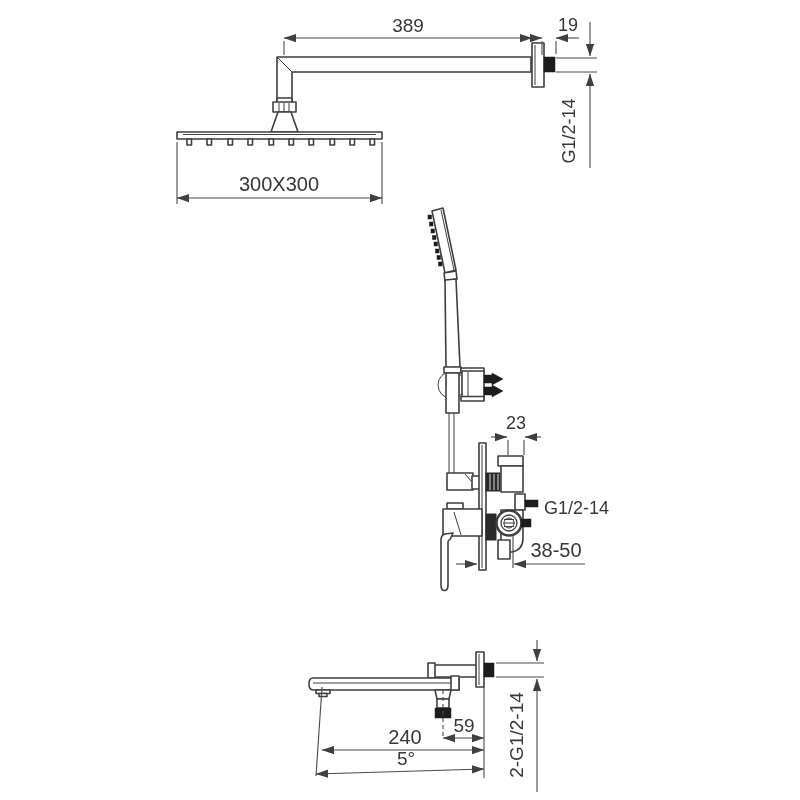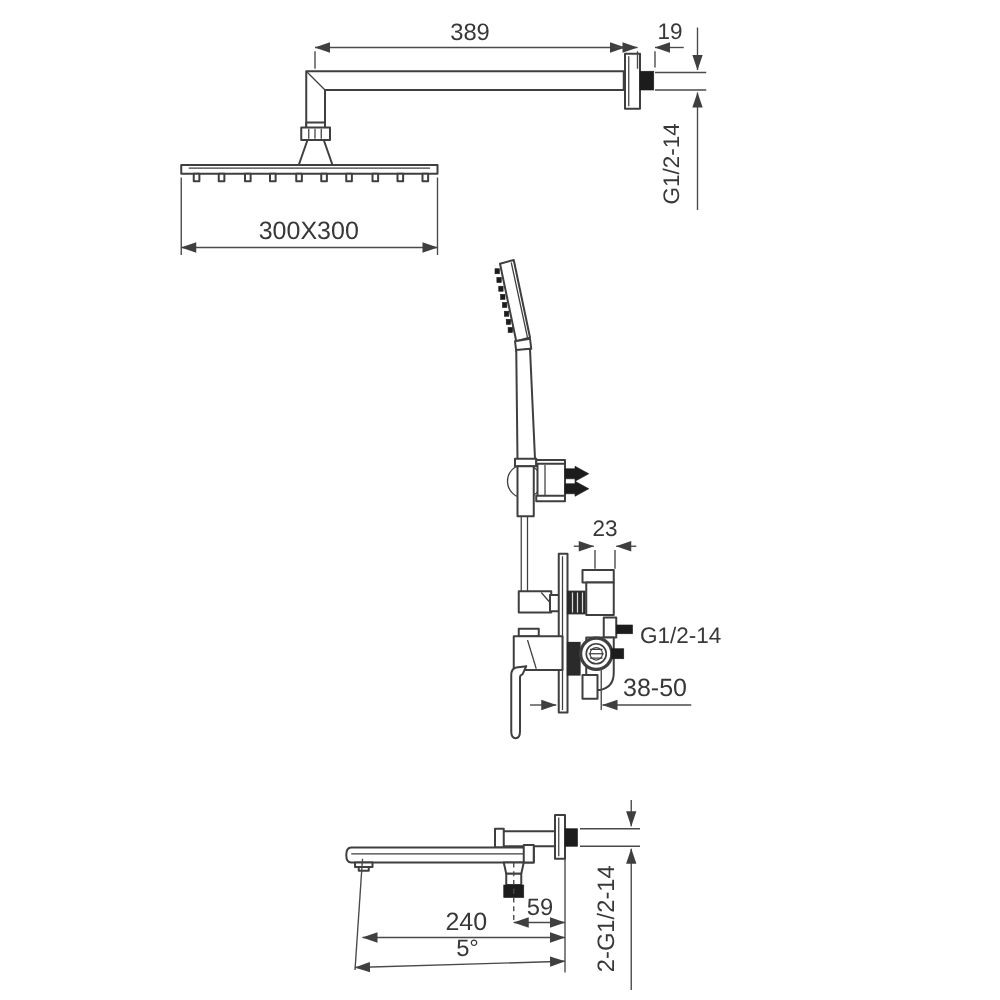--- a/index.html
+++ b/index.html
@@ -1,16 +1,16 @@
 <!DOCTYPE html>
 <html><head>
 <meta charset="utf-8">
 <style>
   html,body{margin:0;padding:0;background:#fff;}
-  .canvas{position:relative;width:712px;height:800px;background:#ffffff;overflow:hidden;}
+  .canvas{position:relative;width:712px;height:800px;background:#ffffff;overflow:hidden;padding-left:32px;}
   svg{display:block;}
   svg text{
     font-family:"Liberation Sans","DejaVu Sans",sans-serif;
     fill:#383838;
   }
   .outline{fill:#ffffff;stroke:#3f3f3f;stroke-width:1.6;stroke-linejoin:round;}
   .thin{fill:none;stroke:#3f3f3f;stroke-width:1;}
   .dim{fill:none;stroke:#4a4a4a;stroke-width:1.1;}
   .dark{fill:#1c1c1c;stroke:#1c1c1c;stroke-width:0.5;}
   .mid{fill:#2a2a2a;stroke:#2a2a2a;}

